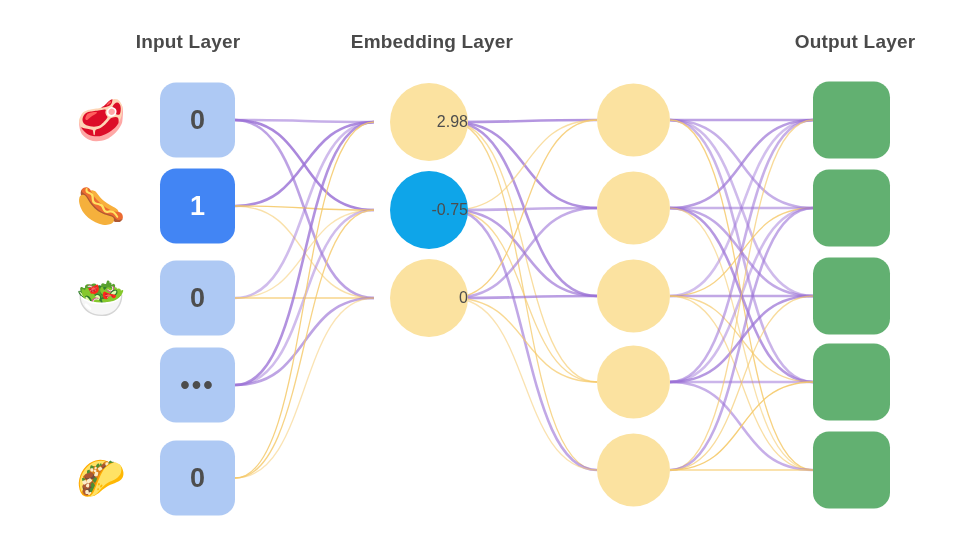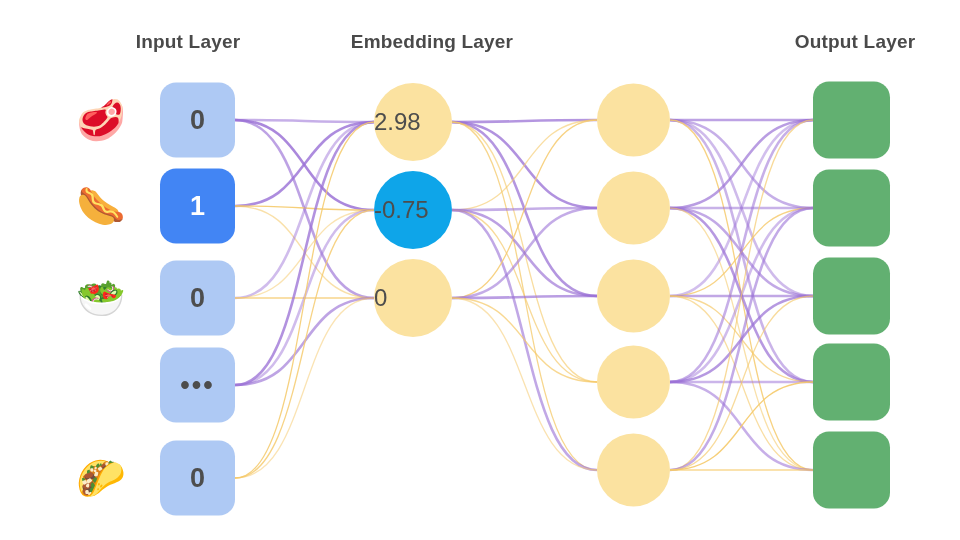--- a/index.html
+++ b/index.html
@@ -79,30 +79,30 @@
   .in-box .dots {
     font-size: 27px;
     font-weight: bold;
     letter-spacing: 2px;
     line-height: 0.6;
   }
 
   
   .emb-node {
     position: absolute;
-    left: 374px;
+    left: 390px;
     width: 78px;
     height: 78px;
     border-radius: 50%;
     background: #fbe2a0;
     transform: translateY(-50%);
     display: flex;
     align-items: center;
-    justify-content: flex-start;
-    font-size: 24px;
+    justify-content: flex-end;
+    font-size: 16px;
     color: #4d4d4d;
   }
 
   
   .hid-node {
     position: absolute;
     left: 597px;
     width: 73px;
     height: 73px;
     border-radius: 50%;

